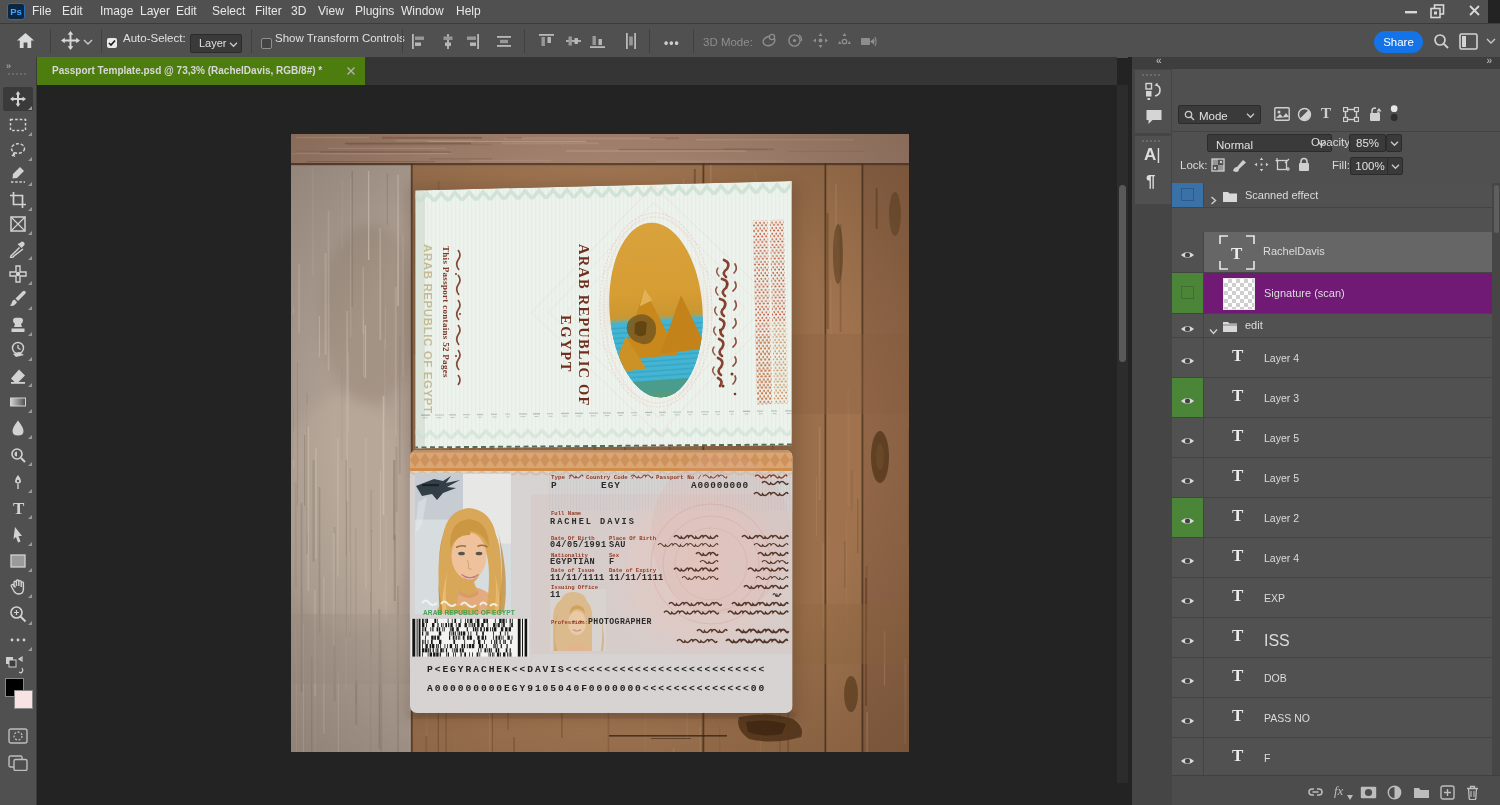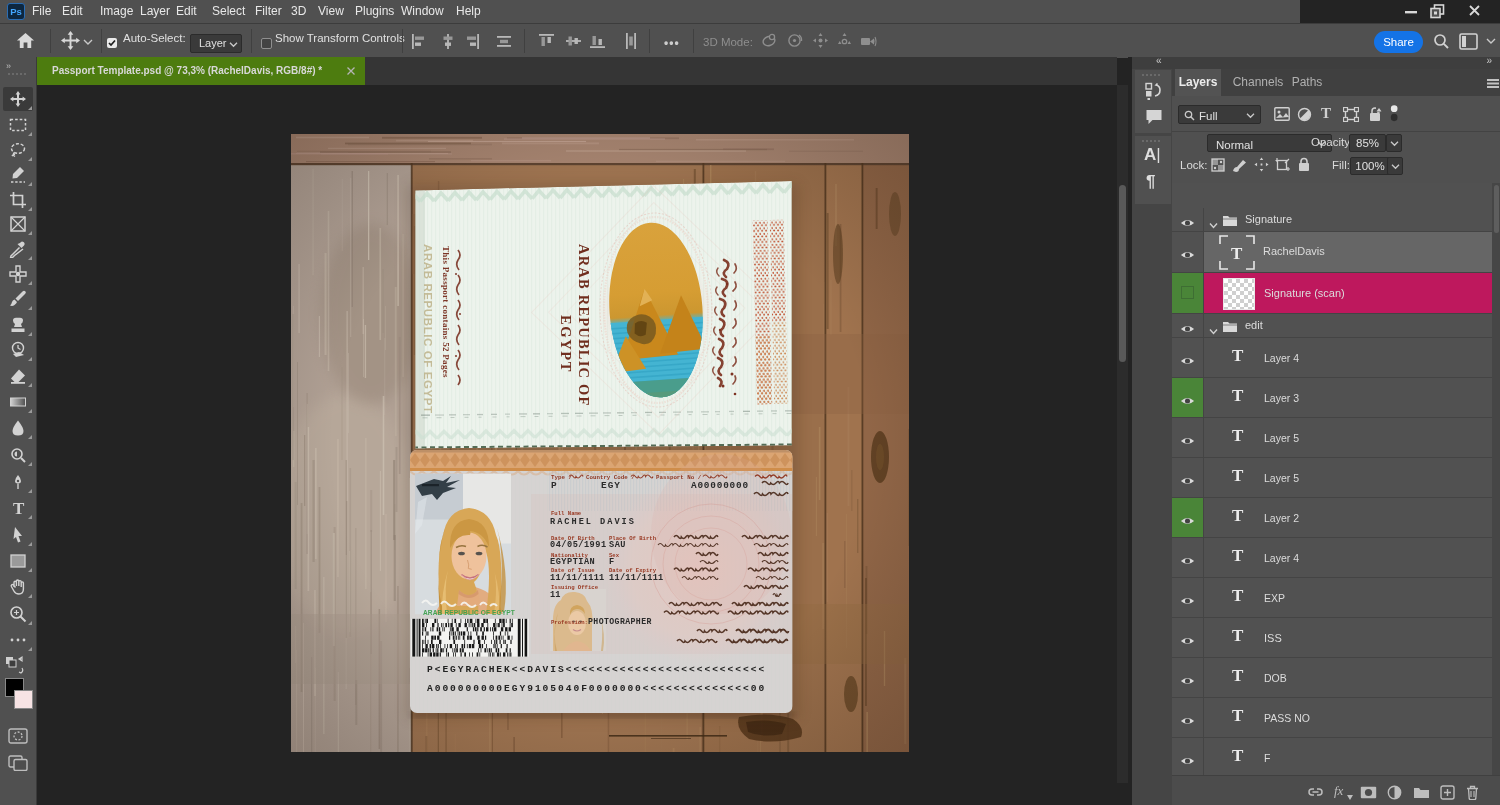--- a/index.html
+++ b/index.html
@@ -1,17 +1,17 @@
 <!DOCTYPE html>
 <html><head><meta charset="utf-8">
 <style>
   html,body{margin:0;padding:0;width:1500px;height:805px;overflow:hidden;background:#232323;font-family:"Liberation Sans",sans-serif;-webkit-font-smoothing:antialiased;}
   .abs{position:absolute;}
   #app{position:relative;width:1500px;height:805px;}
-  #menubar{left:0;top:0;width:1300px;height:23px;background:#505050;color:#e8e8e8;font-size:12px;}
+  #menubar{left:0;top:0;width:1488px;height:23px;background:#505050;color:#e8e8e8;font-size:12px;}
   .mi{position:absolute;top:4px;}
   #pslogo{position:absolute;left:7px;top:3px;width:18px;height:17px;background:#0d2740;border:1px solid #2a6db5;box-sizing:border-box;border-radius:3px;color:#43a6ff;font-weight:bold;font-size:9.5px;text-align:center;line-height:15px;}
   #optbar{left:0;top:23px;width:1500px;height:34px;background:#505050;border-top:1px solid #3c3c3c;}
   .sep{position:absolute;top:5px;width:1px;height:24px;background:#404040;}
   .optxt{position:absolute;color:#e0e0e0;font-size:11.5px;}
   .gic{position:absolute;}
   #tools{left:0;top:57px;width:36px;height:748px;background:#505050;border-right:1px solid #3a3a3a;}
   .tool{position:absolute;left:5px;width:26px;height:24px;display:flex;align-items:center;justify-content:center;}
   #tabzone{left:37px;top:57px;width:1080px;height:28px;background:#353535;}
   #tab1{position:absolute;left:0;top:0;width:328px;height:28px;background:#4d7c0f;color:#d8d8d8;font-size:10px;line-height:28px;}
@@ -1236,37 +1236,27 @@
             <path d="M1.5 2 h15 v10 h-9 l-4 4 v-4 h-2 Z" fill="#d5d5d5"></path>
           </svg>
       </div>
       <div class="mgroup" style="top:67px;height:68px">
         <div class="dots5" style="left:7px;top:4px"></div>
         <div class="abs" style="left:9px;top:9px;color:#dedede;font-size:17px;font-weight:bold">A<span style="font-weight:normal">|</span></div>
         <div class="abs" style="left:11px;top:36px;color:#dedede;font-size:17px;font-weight:bold">¶</div>
       </div>
     </div>
     <div id="lpanel">
-      <div id="ltabs">
-        <div class="ptab" style="left:3px;width:46px;background:#535353;color:#ececec;font-weight:bold;text-align:center">Layers</div>
-        <div class="ptab" style="left:56px;width:60px;text-align:center">Channels</div>
-        <div class="ptab" style="left:115px;width:40px;text-align:center">Paths</div>
-        <svg class="abs" style="left:315px;top:10px" width="12" height="9" viewBox="0 0 12 9">
-            <rect x="0" y="0" width="12" height="2" fill="#c2c2c2"></rect>
-            <rect x="0" y="3.5" width="12" height="2" fill="#c2c2c2"></rect>
-            <rect x="0" y="7" width="12" height="2" fill="#c2c2c2"></rect>
-          </svg>
-      </div>
 
       <div class="ibox" style="left:6px;top:36px;width:83px;height:19px;">
         <svg style="position:absolute;left:5px;top:4px" width="11" height="11" viewBox="0 0 11 11">
             <circle cx="4.5" cy="4.5" r="3.2" fill="none" stroke="#c9c9c9" stroke-width="1.3"></circle>
             <path d="M7 7 L10 10" stroke="#c9c9c9" stroke-width="1.4"></path>
           </svg>
-        <span style="margin-left:20px;font-size:11.5px;line-height:17px">Full</span>
+        <span style="margin-left:20px;font-size:11.5px;line-height:17px">Mode</span>
         <svg style="position:absolute;right:5px;top:6px" width="9" height="7" viewBox="0 0 10 8">
             <path d="M1 2 L5 6 L9 2" stroke="#c9c9c9" stroke-width="1.5" fill="none"></path>
           </svg>
       </div>
       <svg class="abs" style="left:102px;top:38px" width="16" height="14" viewBox="0 0 16 14">
           <rect x="0.8" y="0.8" width="14.4" height="12.4" rx="1" fill="none" stroke="#d0d0d0" stroke-width="1.4"></rect>
           <circle cx="5" cy="5" r="1.5" fill="#d0d0d0"></circle>
           <path d="M2 11 l4 -4 l3 3 l3 -4 l3 4" fill="#d0d0d0"></path>
         </svg>
       <svg class="abs" style="left:125px;top:38px" width="15" height="15" viewBox="0 0 15 15">
@@ -1330,51 +1320,47 @@
         </svg>
       <div class="ptxt" style="left:160px;top:90px">Fill:</div>
       <div class="ibox" style="left:178px;top:88px;width:40px;height:18px;font-size:11.5px;text-align:center;line-height:16px">100%</div>
       <div class="ibox" style="left:215px;top:88px;width:16px;height:18px;">
           <svg style="position:absolute;left:3px;top:5px" width="9" height="7" viewBox="0 0 10 8">
             <path d="M1 2 L5 6 L9 2" stroke="#c9c9c9" stroke-width="1.5" fill="none"></path>
           </svg>
         </div>
 
       <div id="rows">
-          <div class="row" style="top:25px;height:24px;background:#515151">
-            <div class="eyewell">
-              <span class="abs" style="left:8px;top:7px"><svg width="15" height="11" viewBox="0 0 16 11">
-                  <path d="M1 5 Q8 -1.5 15 5 Q8 11.5 1 5 Z" fill="#dadada"></path>
-                  <circle cx="8" cy="5" r="2.7" fill="#424242"></circle>
-                </svg></span>
+          <div class="row" style="top:0px;height:25px;background:#515151">
+            <div class="eyewell" style="background:#3a72a8">
+              <div style="position:absolute;left:9px;top:50%;margin-top:-7px;width:13px;height:13px;border:1.5px solid #2d5a8a;box-sizing:border-box"></div>
             </div>
             <span class="abs" style="left:37px;top:8px"><svg width="9" height="9" viewBox="0 0 9 9">
-                <path d="M1 2.5 L4.5 6.5 L8 2.5" stroke="#cfcfcf" stroke-width="1.4" fill="none"></path>
+                <path d="M2.5 1 L6.5 4.5 L2.5 8" stroke="#cfcfcf" stroke-width="1.4" fill="none"></path>
               </svg></span>
-            <span class="abs" style="left:50px;top:5px"><svg width="16" height="13" viewBox="0 0 16 13">
+            <span class="abs" style="left:50px;top:6px"><svg width="16" height="13" viewBox="0 0 16 13">
                 <path d="M1 2 h5 l1.5 1.5 H15 v8.5 H1 Z" fill="#d8d8d8"></path>
-                <path d="M1 5 h14" stroke="#6a6a6a" stroke-width="0.8"></path>
               </svg></span>
-            <div class="gtxt" style="top:5px">Signature</div>
+            <div class="gtxt" style="top:6px">Scanned effect</div>
           </div>
           <div class="row" style="top:49px;height:41px;background:#515151">
             <div class="eyewell" style="background:#515151">
               <span style="position:absolute;left:8px;top:15px"><svg width="15" height="11" viewBox="0 0 16 11">
                   <path d="M1 5 Q8 -1.5 15 5 Q8 11.5 1 5 Z" fill="#dadada"></path>
                   <circle cx="8" cy="5" r="2.7" fill="#424242"></circle>
                 </svg></span>
             </div>
             <div style="position:absolute;left:32px;top:0;width:296px;height:100%;background:#666666"></div>
             <svg class="abs" style="left:47px;top:3px" width="36" height="35" viewBox="0 0 36 35">
 <path d="M1 9 V1 H9 M27 1 H35 V9 M35 26 V34 H27 M9 34 H1 V26" fill="none" stroke="#e8e8e8" stroke-width="1.6"></path>
 <text x="12" y="24" font-family="Liberation Serif, serif" font-weight="bold" font-size="17" fill="#ececec">T</text>
             </svg>
             <div class="rowtxt" style="left:91px;top:13px">RachelDavis</div>
           </div>
-          <div class="row" style="top:90px;height:41px;background:#be185d">
+          <div class="row" style="top:90px;height:41px;background:#701a75">
             <div class="eyewell" style="background:#4a8538">
               <div style="position:absolute;left:9px;top:50%;margin-top:-7px;width:13px;height:13px;border:1.5px solid #3e6e33;box-sizing:border-box"></div>
             </div>
             <div style="position:absolute;left:51px;top:5px;width:30px;height:30px;background:conic-gradient(#cfcfcf 0 25%,#fff 0 50%,#cfcfcf 0 75%,#fff 0);background-size:8px 8px;border:1px solid #e8e8e8"></div>
             <div class="rowtxt" style="left:92px;top:14px">Signature (scan)</div>
           </div>
           <div class="row" style="top:131px;height:24px;background:#515151">
             <div class="eyewell">
               <span class="abs" style="left:8px;top:7px"><svg width="15" height="11" viewBox="0 0 16 11">
                   <path d="M1 5 Q8 -1.5 15 5 Q8 11.5 1 5 Z" fill="#dadada"></path>
@@ -1461,21 +1447,21 @@
             <div class="rowtxt" style="left:92px;top:14px;font-size:10.5px">EXP</div>
           </div>
           <div class="row" style="top:435px;height:40px;background:#515151">
             <div class="eyewell">
               <span style="position:absolute;left:8px;top:15px"><svg width="15" height="11" viewBox="0 0 16 11">
                   <path d="M1 5 Q8 -1.5 15 5 Q8 11.5 1 5 Z" fill="#dadada"></path>
                   <circle cx="8" cy="5" r="2.7" fill="#424242"></circle>
                 </svg></span>
             </div>
             <div class="thT" style="left:60px;top:8px">T</div>
-            <div class="rowtxt" style="left:92px;top:14px;font-size:11px">ISS</div>
+            <div class="rowtxt" style="left:92px;top:14px;font-size:16px">ISS</div>
           </div>
           <div class="row" style="top:475px;height:40px;background:#515151">
             <div class="eyewell">
               <span style="position:absolute;left:8px;top:15px"><svg width="15" height="11" viewBox="0 0 16 11">
                   <path d="M1 5 Q8 -1.5 15 5 Q8 11.5 1 5 Z" fill="#dadada"></path>
                   <circle cx="8" cy="5" r="2.7" fill="#424242"></circle>
                 </svg></span>
             </div>
             <div class="thT" style="left:60px;top:8px">T</div>
             <div class="rowtxt" style="left:92px;top:14px;font-size:10.5px">DOB</div>

